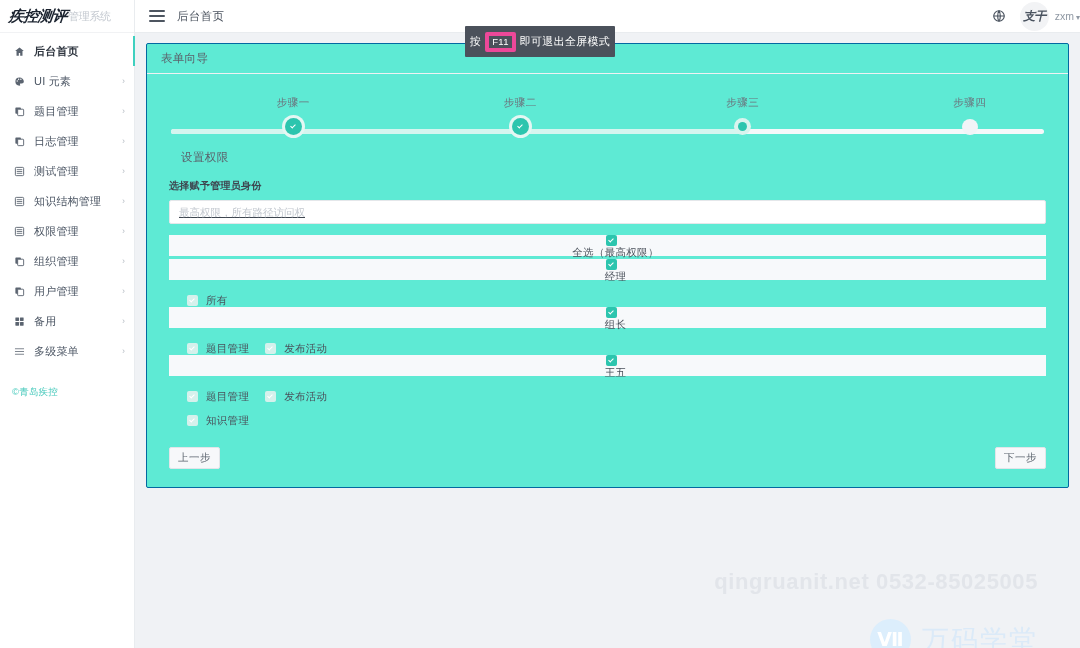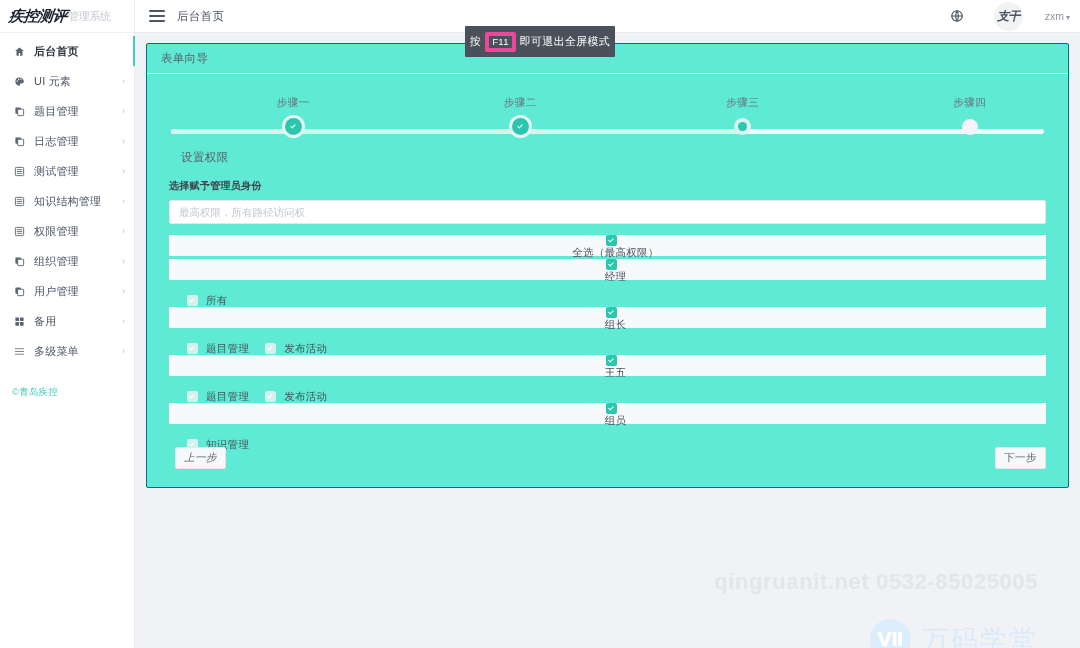--- a/index.html
+++ b/index.html
@@ -96,21 +96,21 @@
     width: 16px; height: 12px;
     margin-left: 14px; margin-right: 12px;
     display: flex; flex-direction: column; justify-content: space-between;
     cursor: pointer;
   }
   .hamburger i { display: block; height: 1.6px; background: #4d5560; border-radius: 1px; }
   .crumb { font-size: 11.5px; color: #4d5560; letter-spacing: 0.3px; }
 
   .topbar-right {
     margin-left: auto; display: flex; align-items: center;
-    padding-right: 10px; gap: 16px;
+    padding-right: 0; gap: 0px;
   }
   .globe-btn {
     width: 22px; height: 22px; display: flex; align-items: center; justify-content: center;
     margin-right: 10px; cursor: pointer;
   }
   .avatar {
     width: 29px; height: 29px; border-radius: 50%;
     background: #f2f3f5;
     display: flex; align-items: center; justify-content: center;
     overflow: hidden;
@@ -259,20 +259,21 @@
     width: 100%;
     height: 24px;
     border: 1px solid #e4e7ea;
     border-radius: 2px;
     background: #fff;
     font-size: 10.5px;
     color: #3e4650;
     padding: 0 9px;
     outline: none;
     font-family: "Liberation Sans", sans-serif;
+    text-decoration: underline;
   }
   .text-input::placeholder { color: #c3c8cf; }
 
   
   .perm-list { margin-top: 11px; }
   .perm-row {
     display: flex; align-items: center;
     height: 21px;
     margin-bottom: 3px;
     padding-left: 8px;
@@ -316,21 +317,21 @@
     background: #f7f8fa;
     border-radius: 2px;
     font-size: 10.5px;
     color: #5d656f;
     letter-spacing: 0.5px;
     cursor: pointer;
     display: inline-flex; align-items: center; justify-content: center;
     font-family: "Liberation Sans", sans-serif;
     padding: 0 8px;
   }
-  .btn-prev { position: absolute; left: 28px; bottom: 18px; font-style: italic; }
+  .btn-prev { position: absolute; left: 22px; bottom: 18px; }
   .btn-next { position: absolute; right: 22px; bottom: 18px; }
 
   
   .wm-text {
     position: absolute;
     right: 42px; top: 536px;
     font-size: 22px;
     color: #e2e5ea;
     letter-spacing: 0.6px;
     font-weight: 700;
@@ -600,26 +601,20 @@
                 </span>
                 <span class="cb-text">题目管理</span>
               </span>
               <span class="child-item">
                 <span class="cb soft">
                   <span class="tick"></span>
                 </span>
                 <span class="cb-text">发布活动</span>
               </span>
             </div>
-            <div class="perm-row group">
-              <span class="cb on">
-                <span class="tick"></span>
-              </span>
-              <span class="cb-text">组员</span>
-            </div>
             <div class="perm-row child">
               <span class="child-item">
                 <span class="cb soft">
                   <span class="tick"></span>
                 </span>
                 <span class="cb-text">知识管理</span>
               </span>
             </div>
           </div>
       </div>

